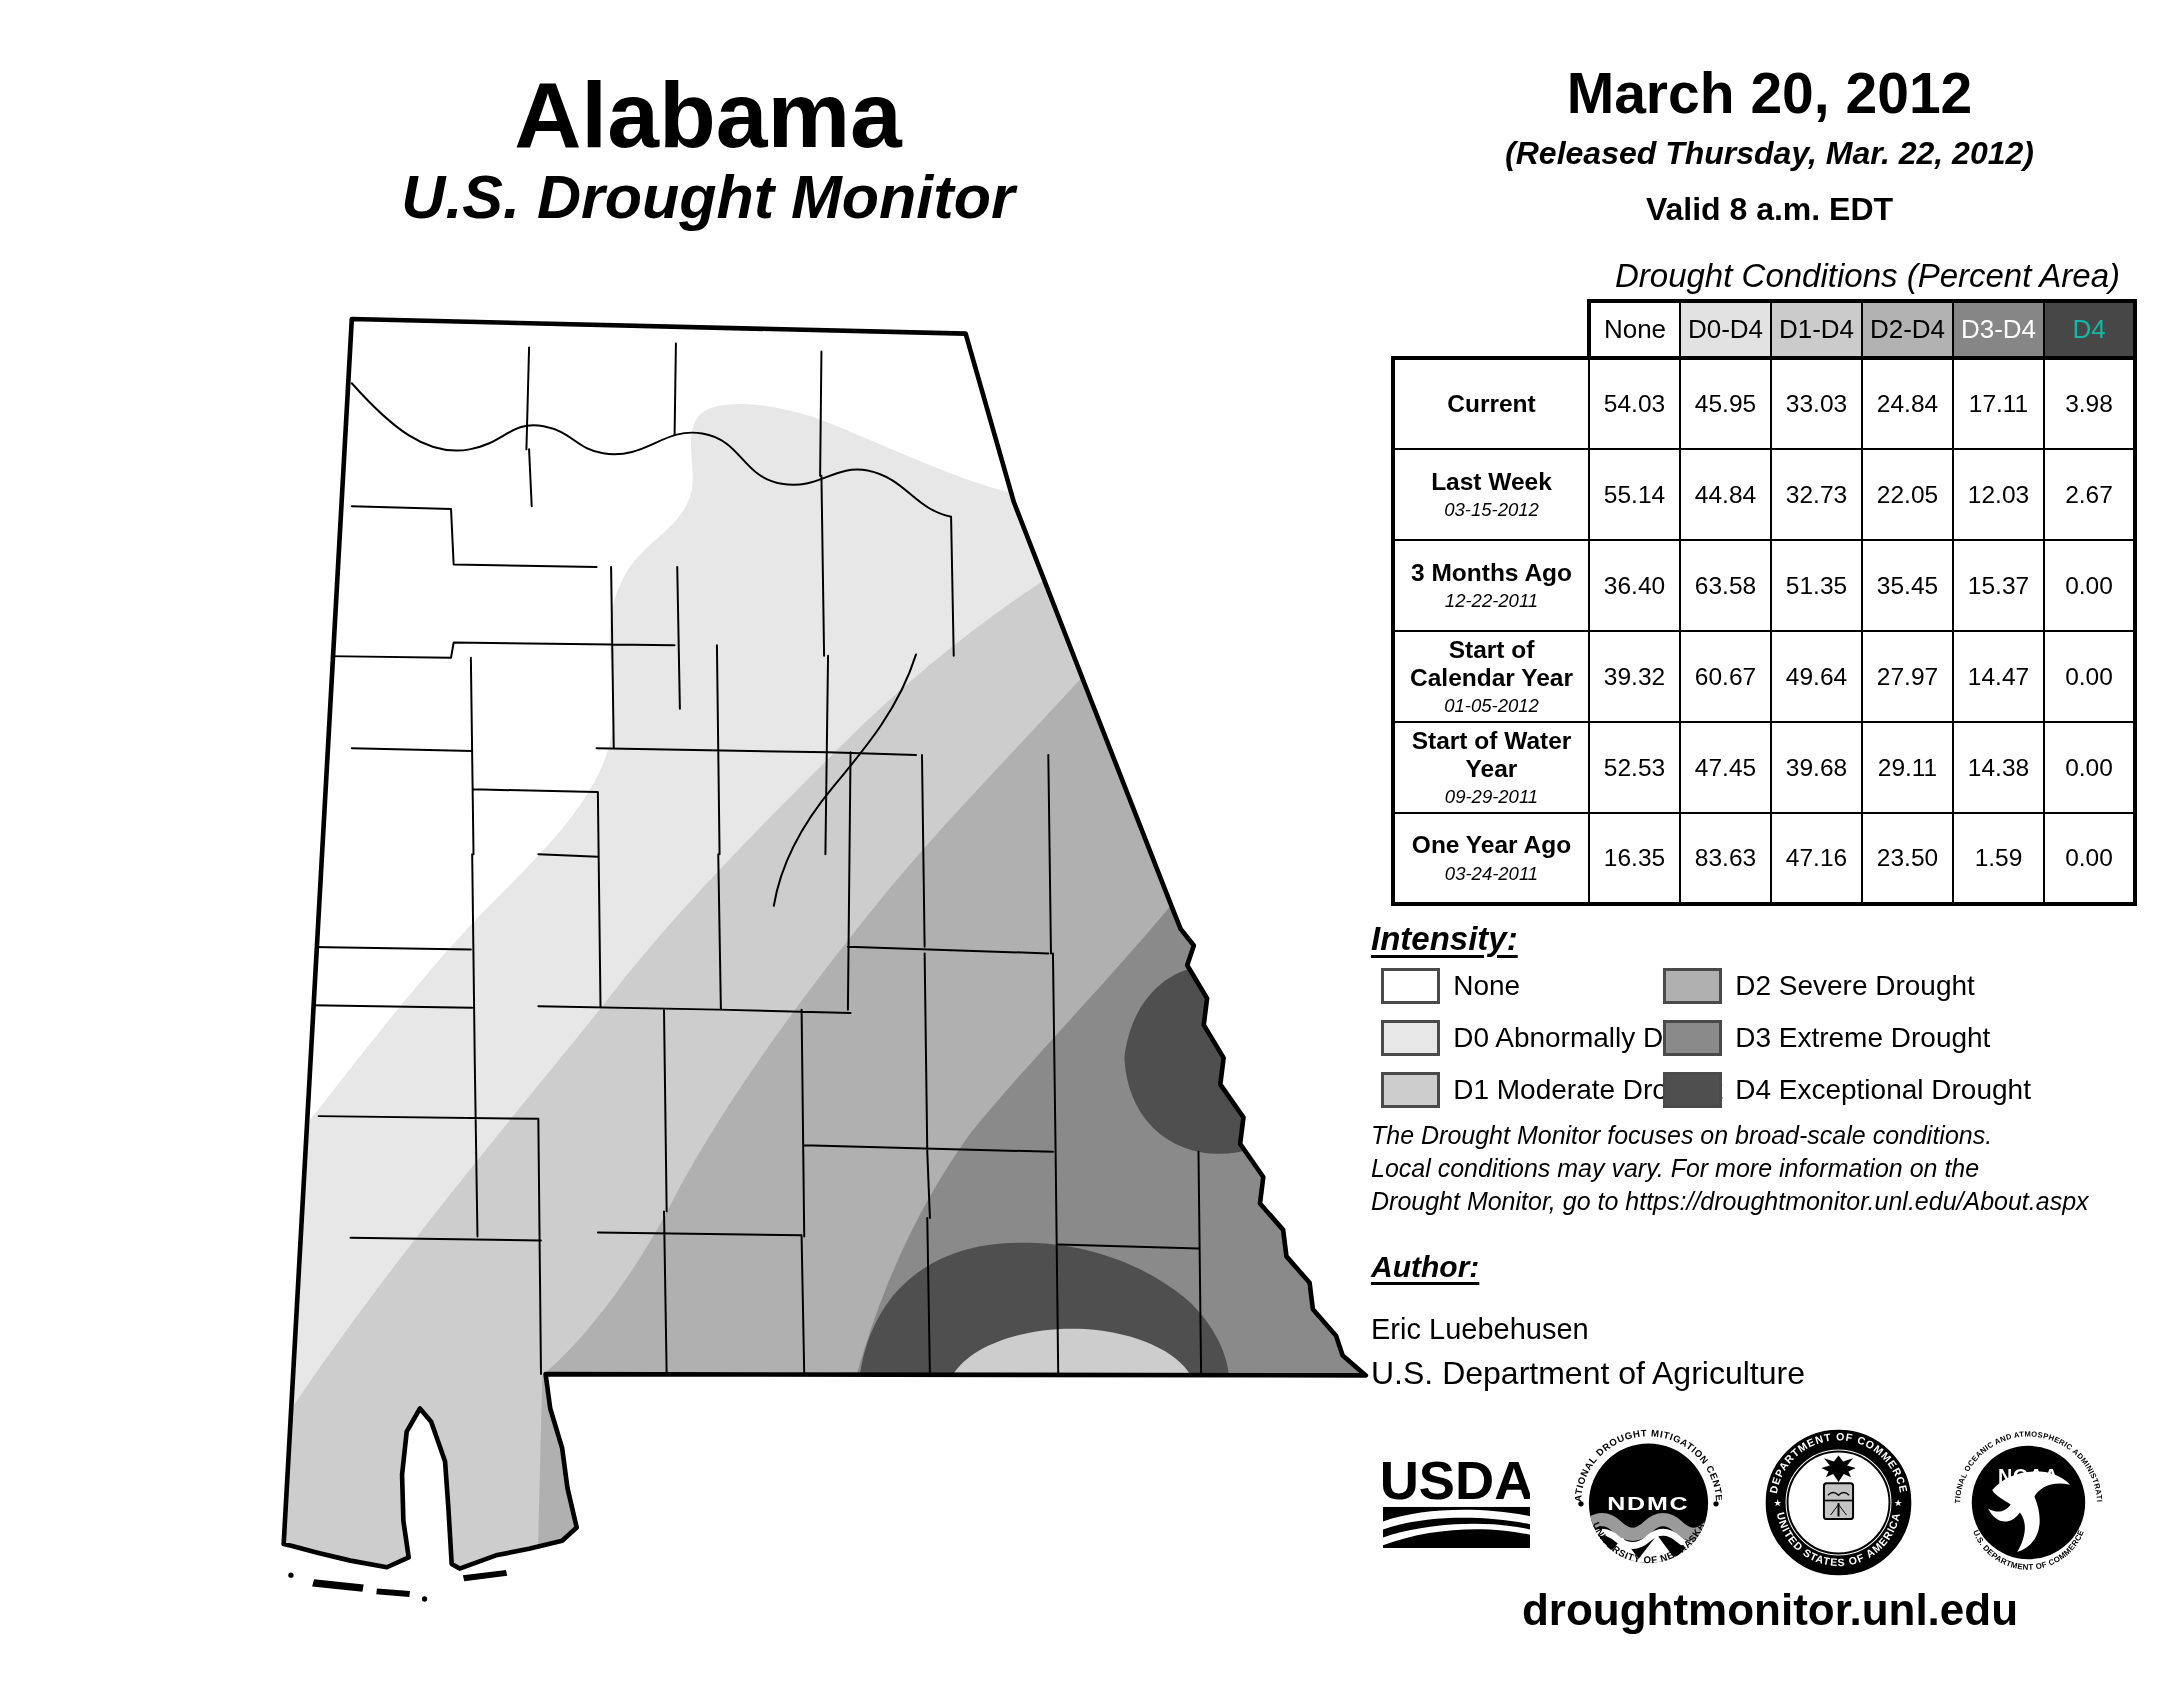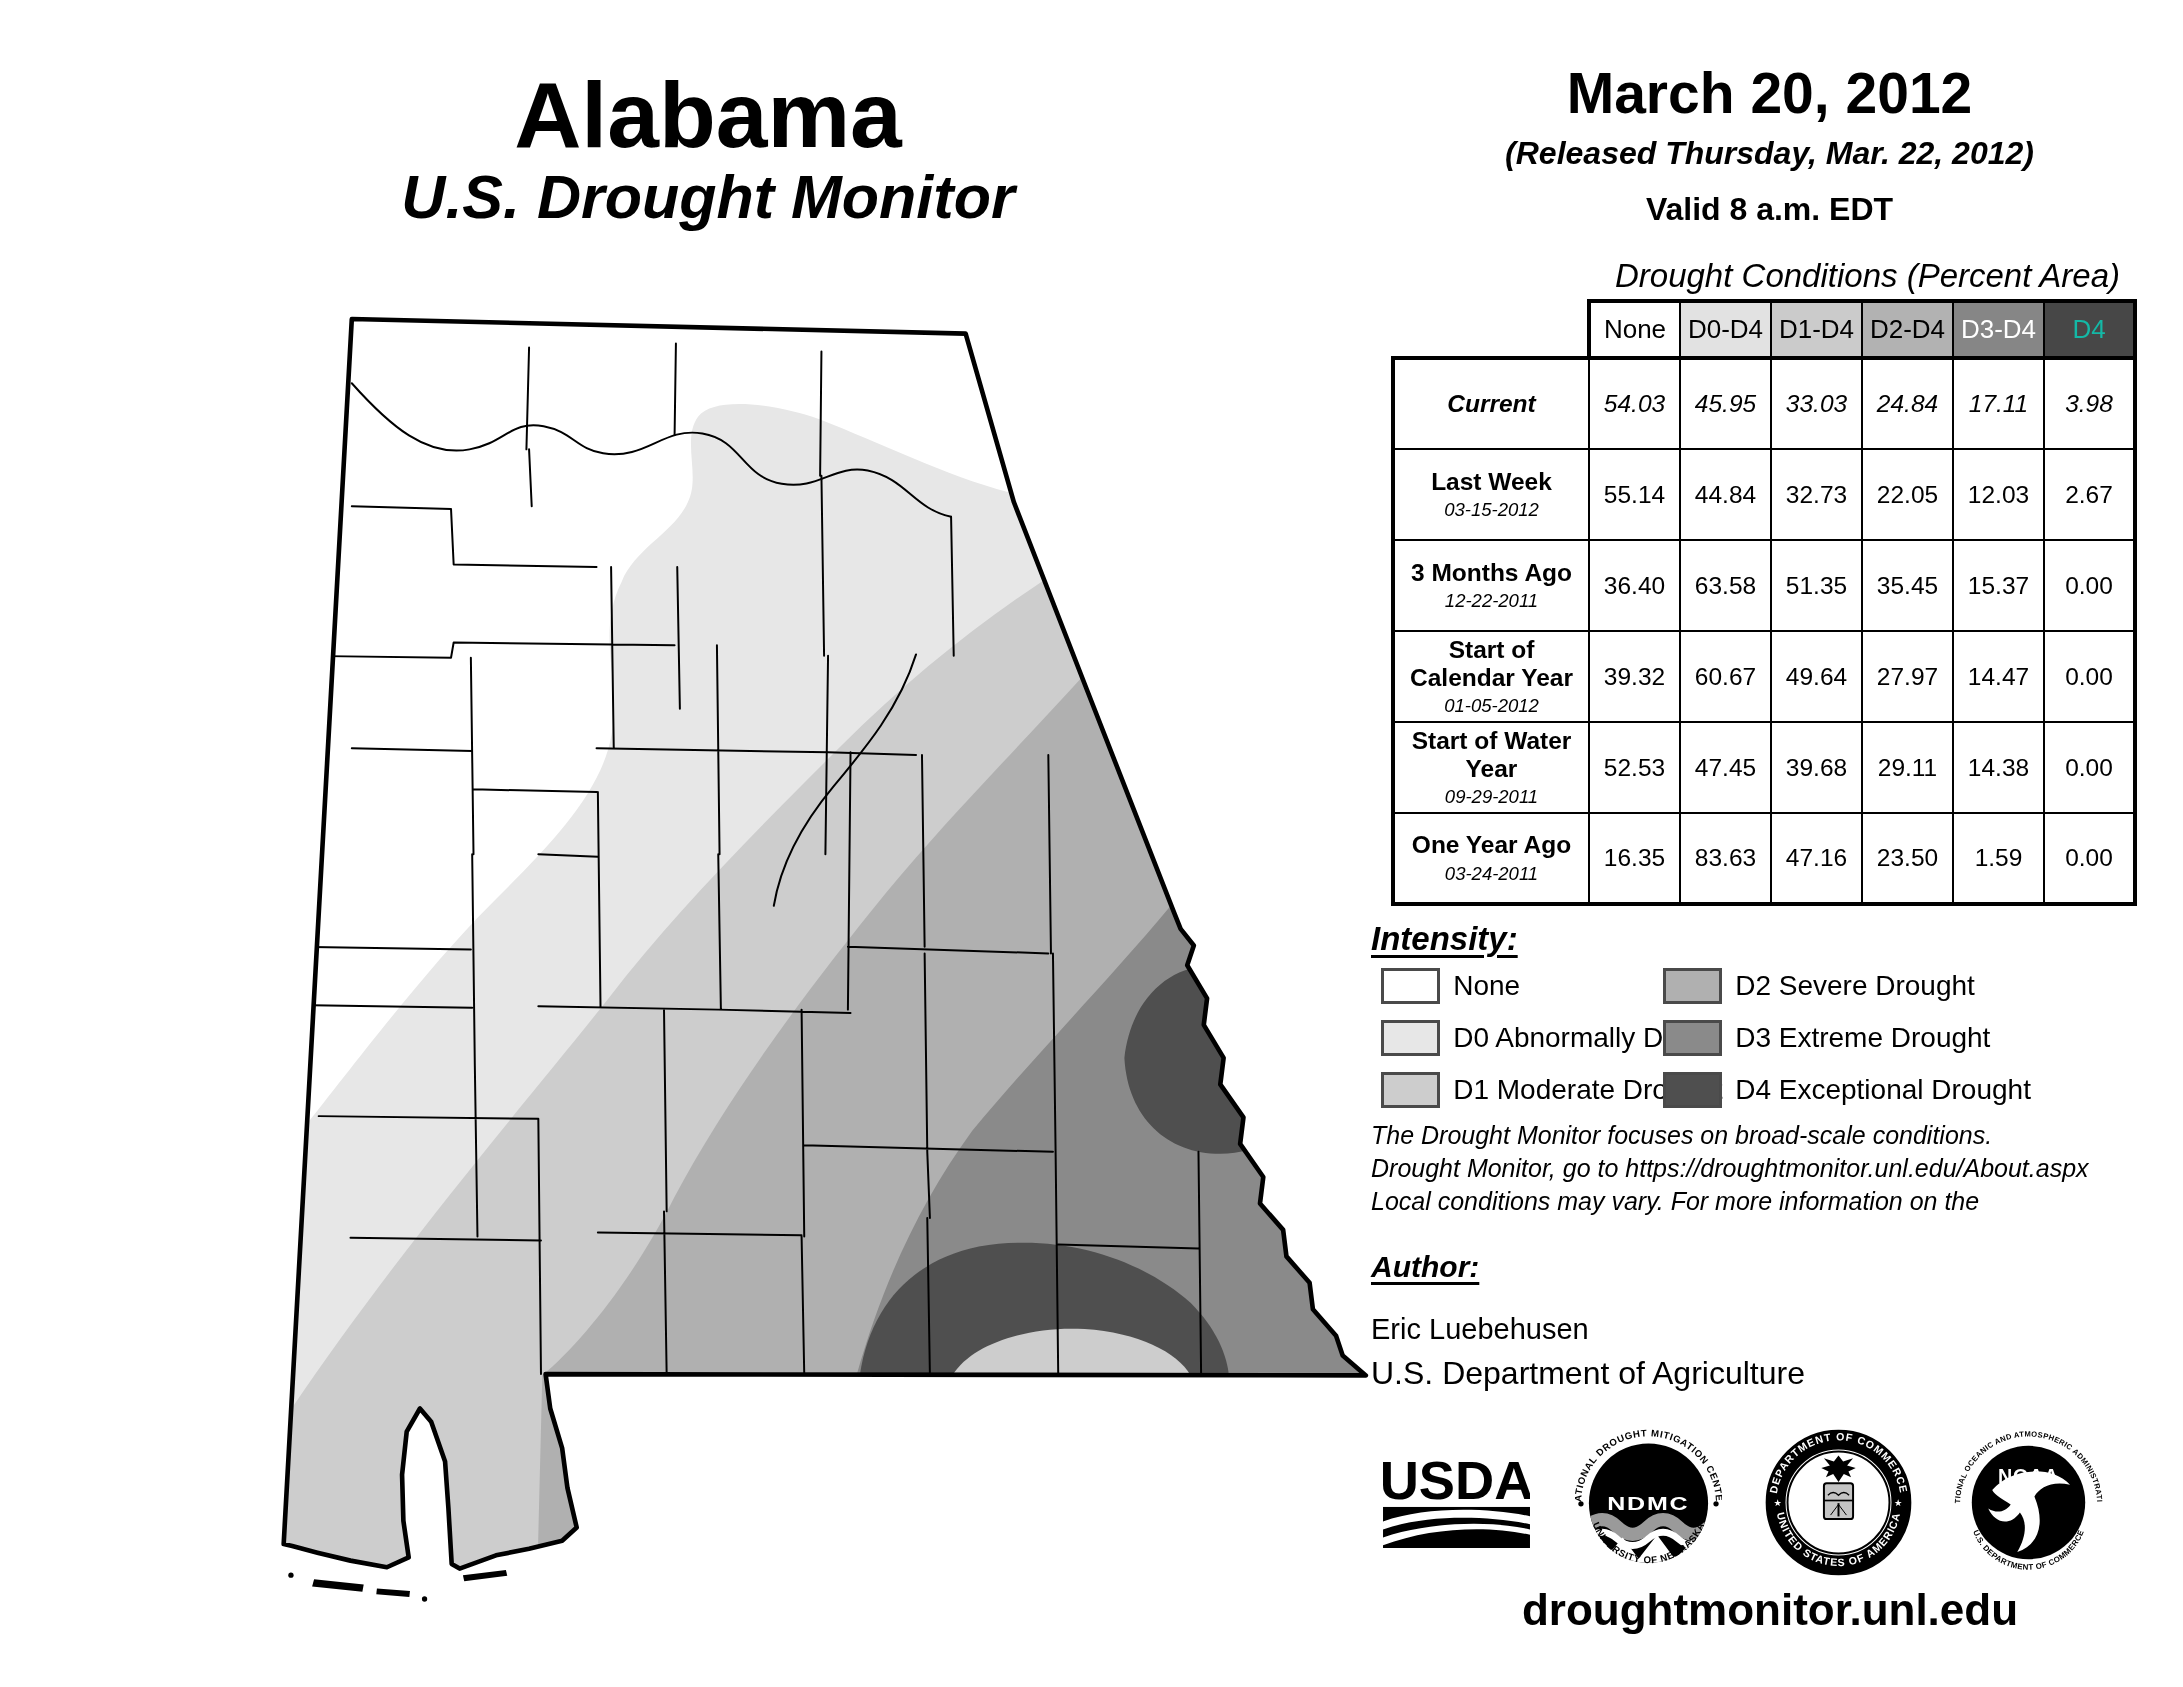--- a/index.html
+++ b/index.html
@@ -23,21 +23,21 @@
   table{border-collapse:collapse;table-layout:fixed;}
   td,th{border:2px solid #000;padding:0;text-align:center;vertical-align:middle;}
   th.corner{border:none;background:#fff;}
   thead th{height:53px;font-size:26px;font-weight:normal;border-top-width:4.6px;}
   thead th:nth-child(2){border-left-width:4.6px;}
   thead th:last-child{border-right-width:4.6px;}
   tbody tr{height:91px;}
   tbody td{font-size:24.5px;}
   tbody td:first-child{border-left-width:4.6px;}
   tbody td:last-child{border-right-width:4.6px;text-align:center;}
-  tbody tr:first-child td{border-top-width:4.6px;font-style:italic;}
+  tbody tr:first-child td{border-top-width:4.6px;}
   tbody tr:last-child td{border-bottom-width:4.6px;}
   .row-label{font-weight:bold;font-size:24.5px;line-height:1.12;}
   .row-date{font-style:italic;font-size:18.5px;margin-top:4px;}
 
   
   #legend-heading{left:1371px;top:920px;font-size:33px;font-weight:bold;font-style:italic;
                   text-decoration:underline;text-underline-offset:5.3px;}
   .legend-col{display:flex;flex-direction:column;gap:15px;}
   #legend-col-left{left:1381px;top:967px;}
   #legend-col-right{left:1663px;top:967px;}
@@ -274,22 +274,22 @@
         <span class="legend-label">D3 Extreme Drought</span>
       </div>
       <div class="legend-item">
         <span class="legend-swatch" style="background: rgb(79, 79, 79);"></span>
         <span class="legend-label">D4 Exceptional Drought</span>
       </div>
     </div>
 
   <div class="abs" id="disclaimer">
       <div>The Drought Monitor focuses on broad-scale conditions.</div>
+      <div>Local conditions may vary. For more information on the</div>
       <div>Drought Monitor, go to https://droughtmonitor.unl.edu/About.aspx</div>
-      <div>Local conditions may vary. For more information on the</div>
     </div>
   <div class="abs" id="author-heading">Author:</div>
   <div class="abs" id="author-name">Eric Luebehusen</div>
   <div class="abs" id="author-org">U.S. Department of Agriculture</div>
 
   <svg class="logo" style="left:1383px;top:1454px;" width="147" height="94" viewBox="0 0 222 142">
     <text x="111" y="68" text-anchor="middle" font-family="DejaVu Serif, serif" font-weight="bold" font-size="82">USDA</text>
     <rect x="0" y="80" width="222" height="62" fill="#000"></rect>
     <path d="M0,102 C62,80 152,80 222,94 L222,106 C152,92 62,92 0,114 Z" fill="#fff"></path>
     <path d="M0,126 C72,102 162,100 222,114 L222,122 C162,108 72,110 0,138 Z" fill="#fff"></path>

